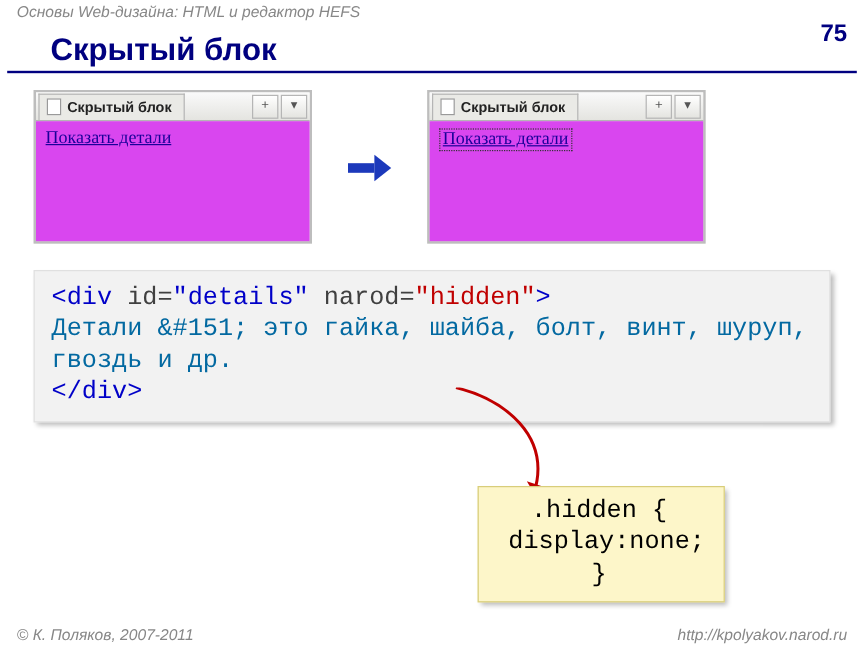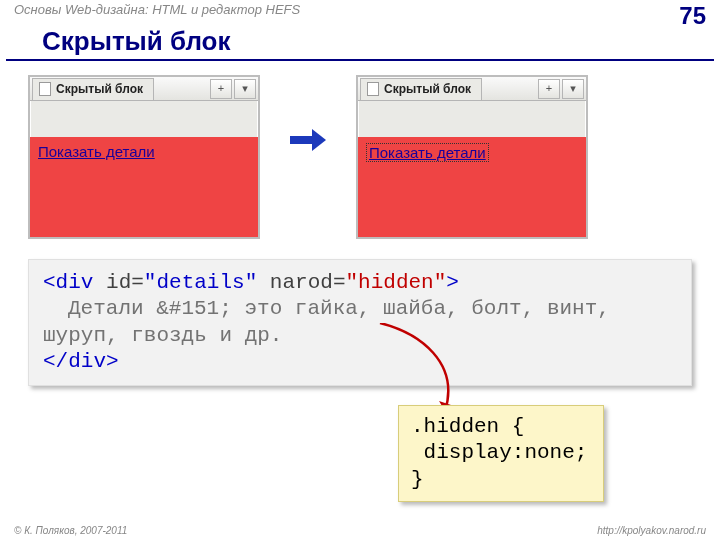--- a/index.html
+++ b/index.html
@@ -14,22 +14,23 @@
     overflow: hidden;
   }
   .header-bar {
     height: 22px;
     padding: 2px 14px 0 14px;
     display: flex;
     justify-content: space-between;
     color: #878787;
     font-size: 13px;
     font-style: italic;
+    flex-direction: column;
   }
-  .page-num { font-style: normal; font-size: 24px; color: #000080; font-weight: bold; }
+  .page-num { font-style: normal; font-size: 20px; color: #000080; font-weight: bold; text-align: right; }
   .slide-title {
     font-size: 26px;
     font-weight: bold;
     color: #000080;
     padding: 4px 0 2px 36px;
     border-bottom: 2px solid #000080;
     margin: 0 6px;
   }
   .main { padding: 14px 28px 0 28px; position: relative; }
   .browsers { display: flex; align-items: flex-start; gap: 30px; }
@@ -59,22 +60,22 @@
     color: #222;
   }
   .doc-icon { width: 12px; height: 14px; border: 1px solid #9a9a9a; background: #fff; position: relative; }
   .tb-btn {
     width: 22px; height: 20px; margin-left: auto;
     border: 1px solid #b5b5b5; background: linear-gradient(#fff,#e4e4e0);
     text-align: center; font-size: 11px; line-height: 17px; color: #555;
   }
   .tb-btn + .tb-btn { margin-left: 2px; margin-right: 2px; }
   .browser-body {
-    background: #ef4444; padding: 6px 8px; font-family: Liberation Sans, sans-serif;
-    font-size: 15px; min-height: 100px; margin-top: 36px;
+    background: #d946ef; padding: 6px 8px; font-family: Liberation Serif, serif;
+    font-size: 15px; min-height: 100px;
   }
   .link-like { color: #1a0099; text-decoration: underline; }
   .dotted-box { border: 1px dotted #333; padding: 0 2px; display: inline-block; }
   .arrow-wrap { display:flex; align-items:center; height:130px; }
   .arrow {
     width: 36px; height: 18px; position: relative;
   }
   .arrow::before{
     content:""; position:absolute; left:0; top:5px; width:22px; height:8px; background:#1c39bb;
   }
@@ -89,44 +90,45 @@
     box-shadow: 3px 3px 4px #bbb;
     padding: 10px 14px;
     font-family: "Courier New", monospace;
     font-size: 21px;
     line-height: 1.25;
     white-space: pre-wrap;
   }
   .c-kw { color: #0000c8; }
   .c-attrname { color: #404040; }
   .c-attrval { color: #c00000; }
-  .c-txt { color: #737373; margin-left: 25px; }
+  .c-txt { color: #0369a1; }
   .cssbox {
     position: absolute;
     left: 398px; top: 344px;
     background: #fdf6c9;
     border: 1px solid #d8cd7a;
     box-shadow: 3px 3px 4px #bbb;
     padding: 8px 16px 8px 12px;
     font-family: "Courier New", monospace;
     font-size: 21px;
     line-height: 1.25;
     white-space: pre;
+    text-align: center;
   }
   .connector {
     position: absolute;
     left: 360px; top: 262px;
     width: 120px; height: 120px;
     pointer-events: none;
   }
   .footer {
     position: absolute; bottom: 4px; left: 0; right: 0;
     display: flex; justify-content: space-between;
     padding: 0 14px;
-    color: #878787; font-size: 10px; font-style: italic;
+    color: #878787; font-size: 13px; font-style: italic;
   }
 </style>
 </head>
 <body>
 
 <div class="header-bar">
   <span>Основы Web-дизайна: HTML и редактор HEFS</span>
   <span class="page-num">75</span>
 </div>
 

